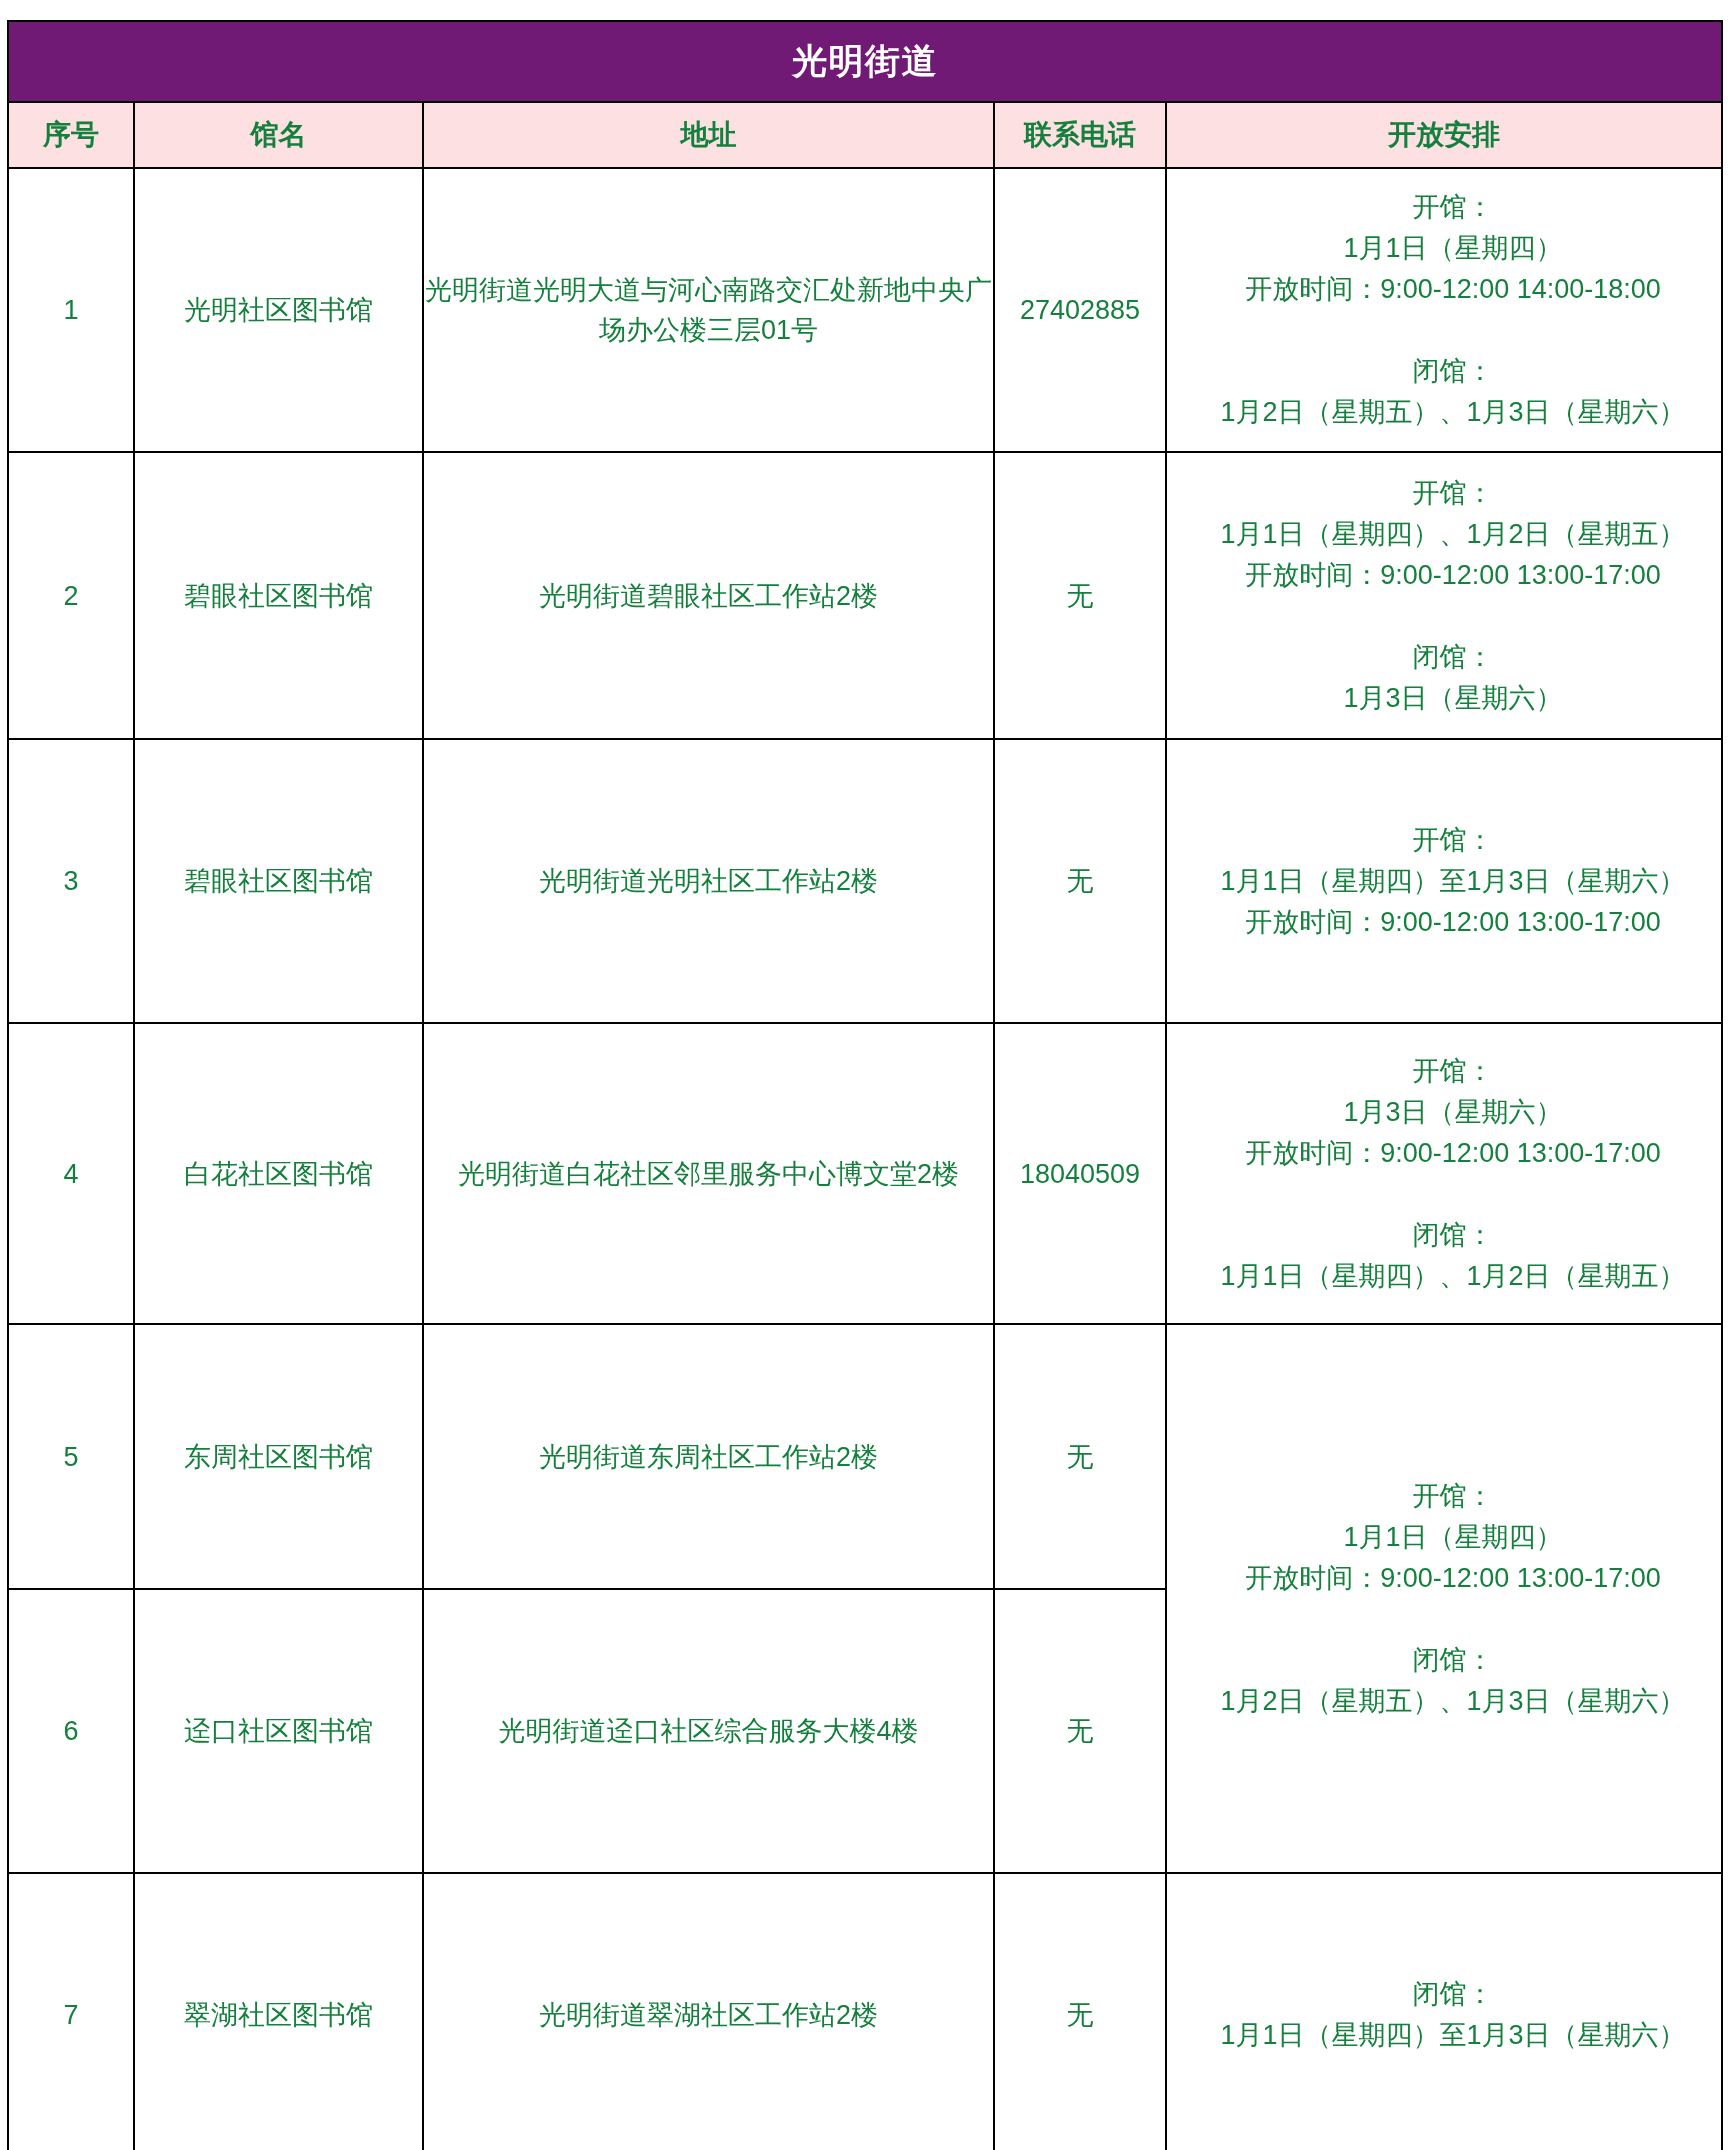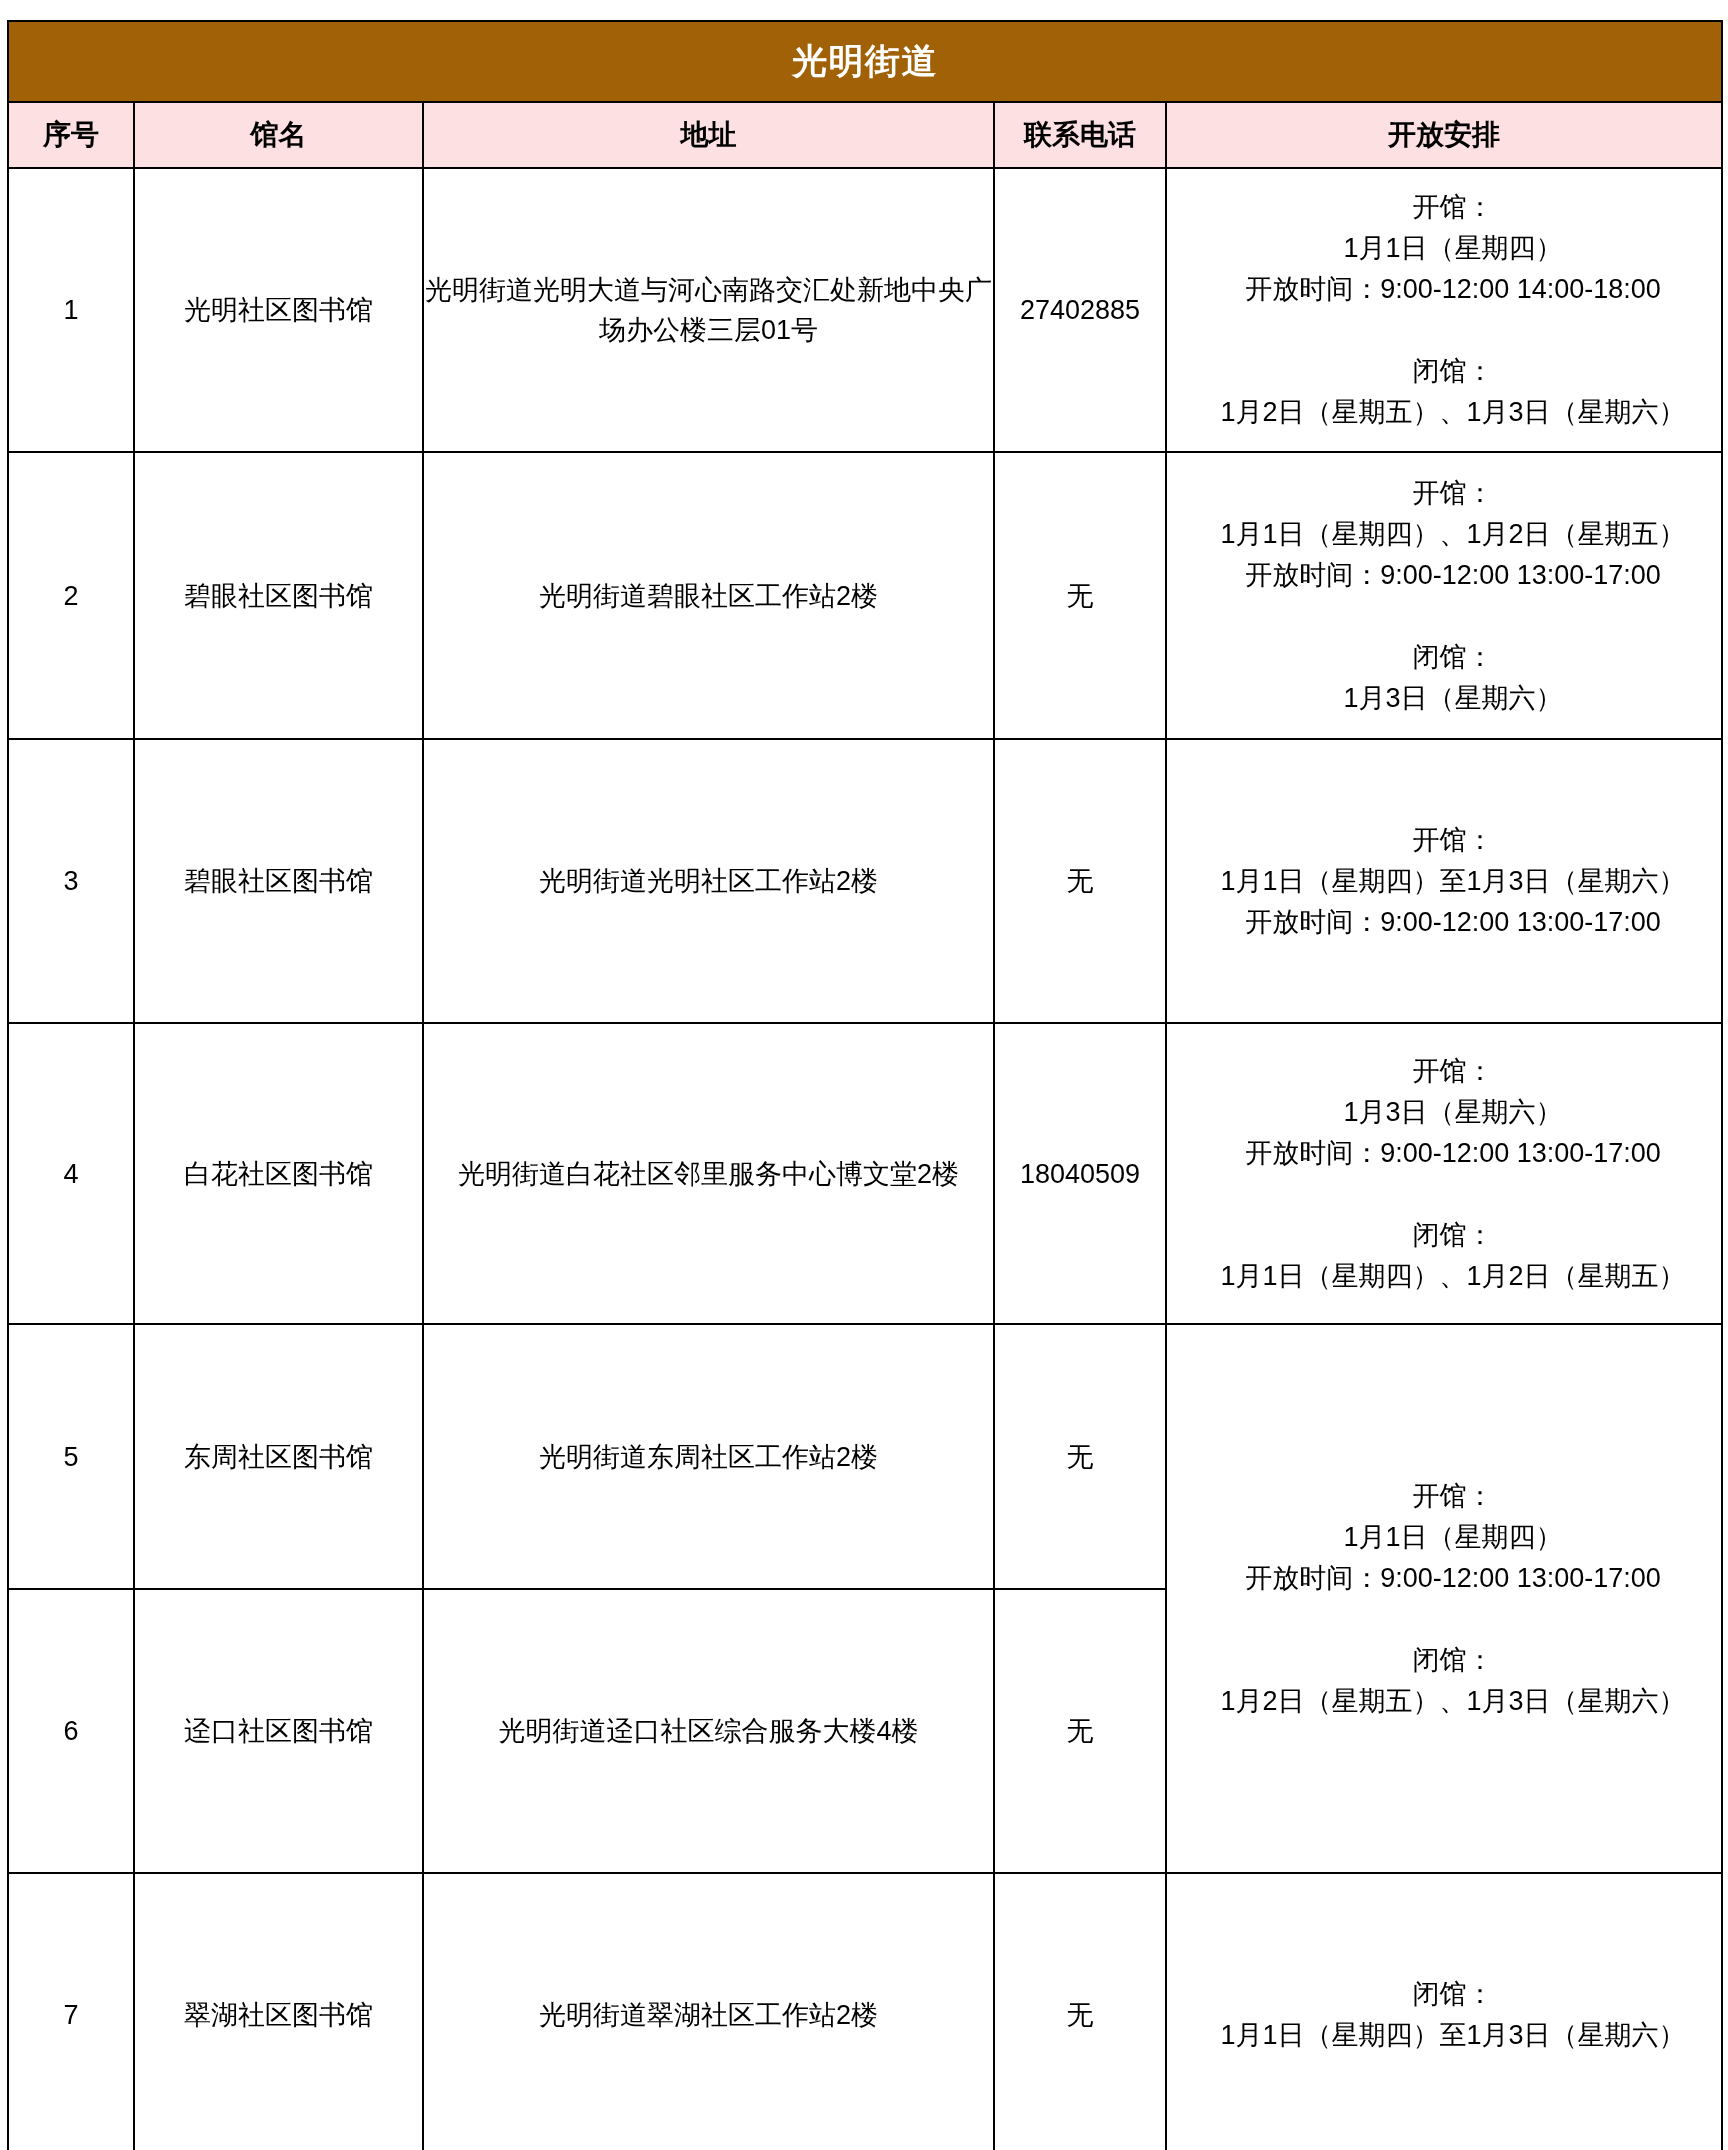--- a/index.html
+++ b/index.html
@@ -23,26 +23,26 @@
       border-collapse: collapse;
       table-layout: fixed;
       border: 2.8px solid #000000;
     }
     table.sched-table th,
     table.sched-table td {
       border: 2.1px solid #000000;
       text-align: center;
       vertical-align: middle;
       padding: 0;
-      color: #000000;
+      color: #15803d;
       overflow: hidden;
     }
     tr.title-row th {
       height: 79px;
-      background: #a16207;
+      background: #701a75;
       color: #ffffff;
       font-size: 35px;
       font-weight: bold;
       letter-spacing: 1.4px;
       border-bottom-width: 2.8px;
     }
     tr.header-row th {
       height: 64px;
       background: #FCE0E2;
       font-size: 28px;

